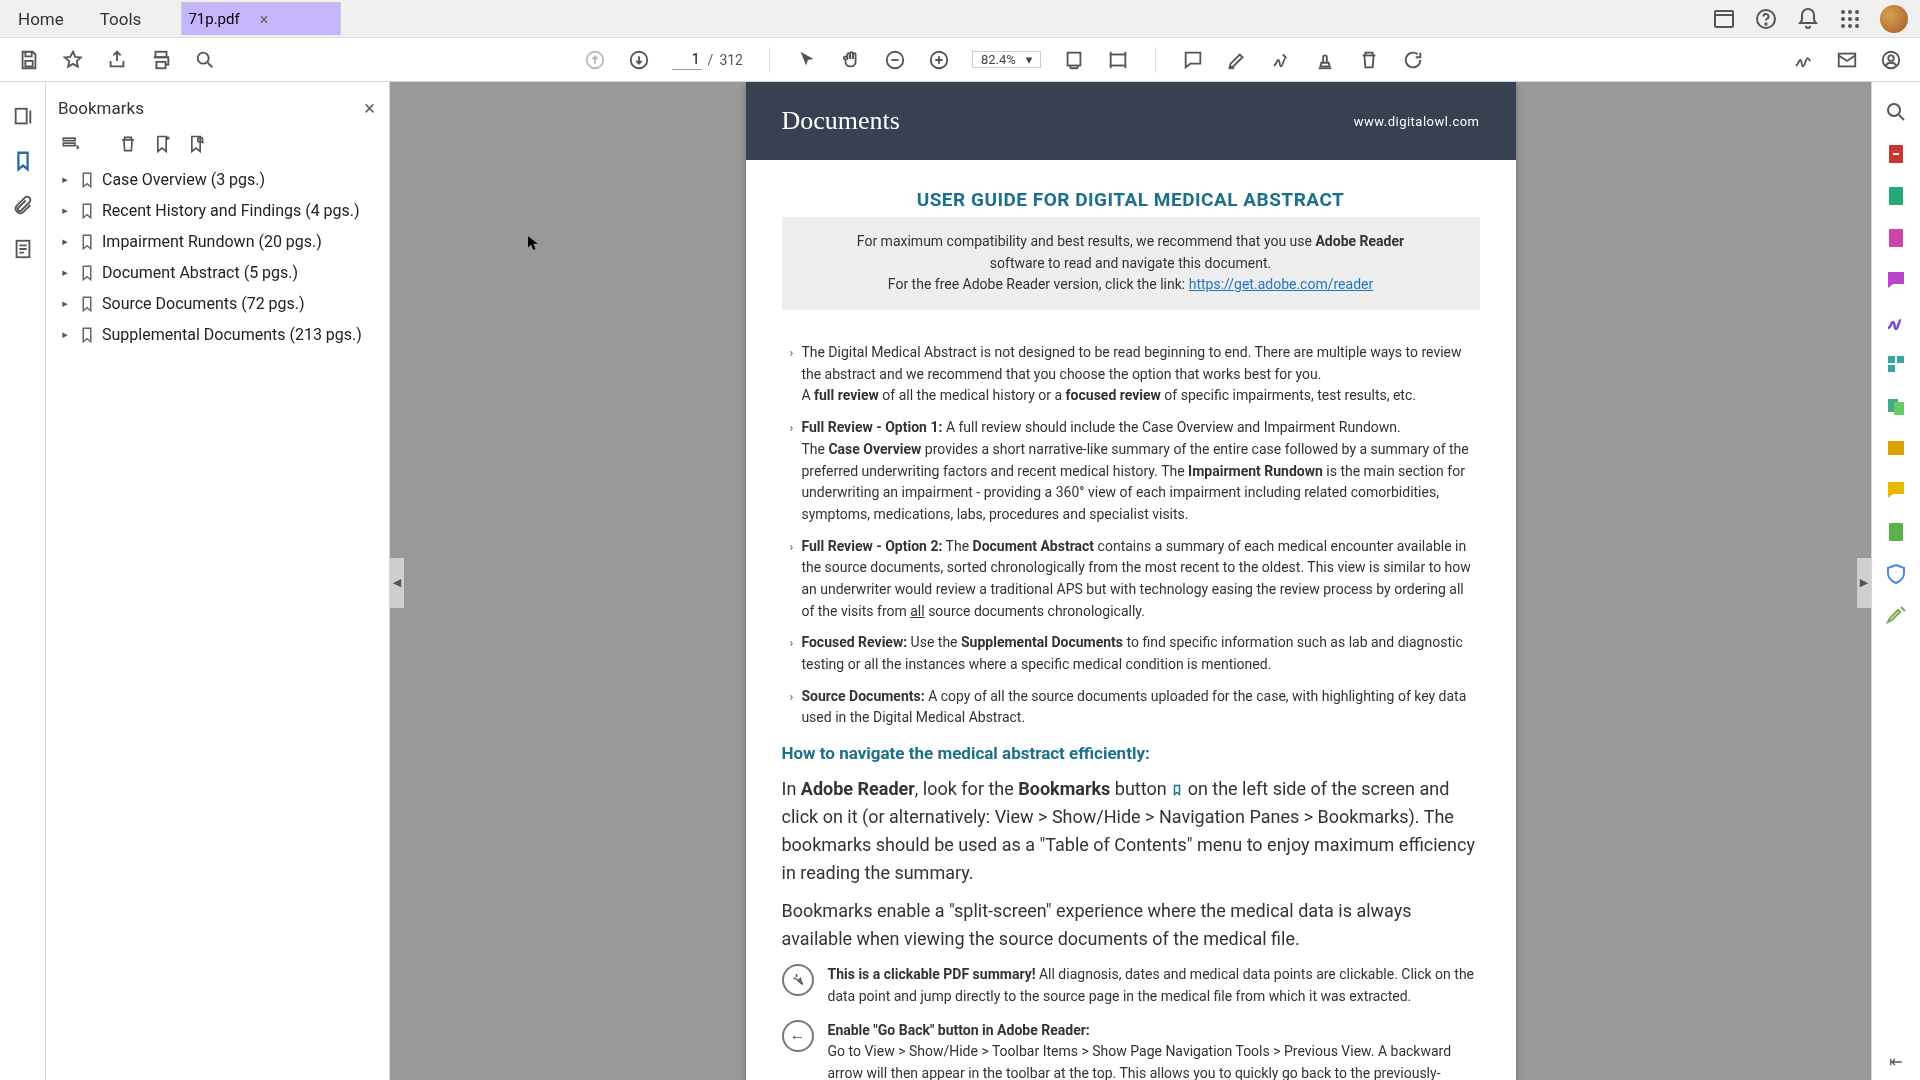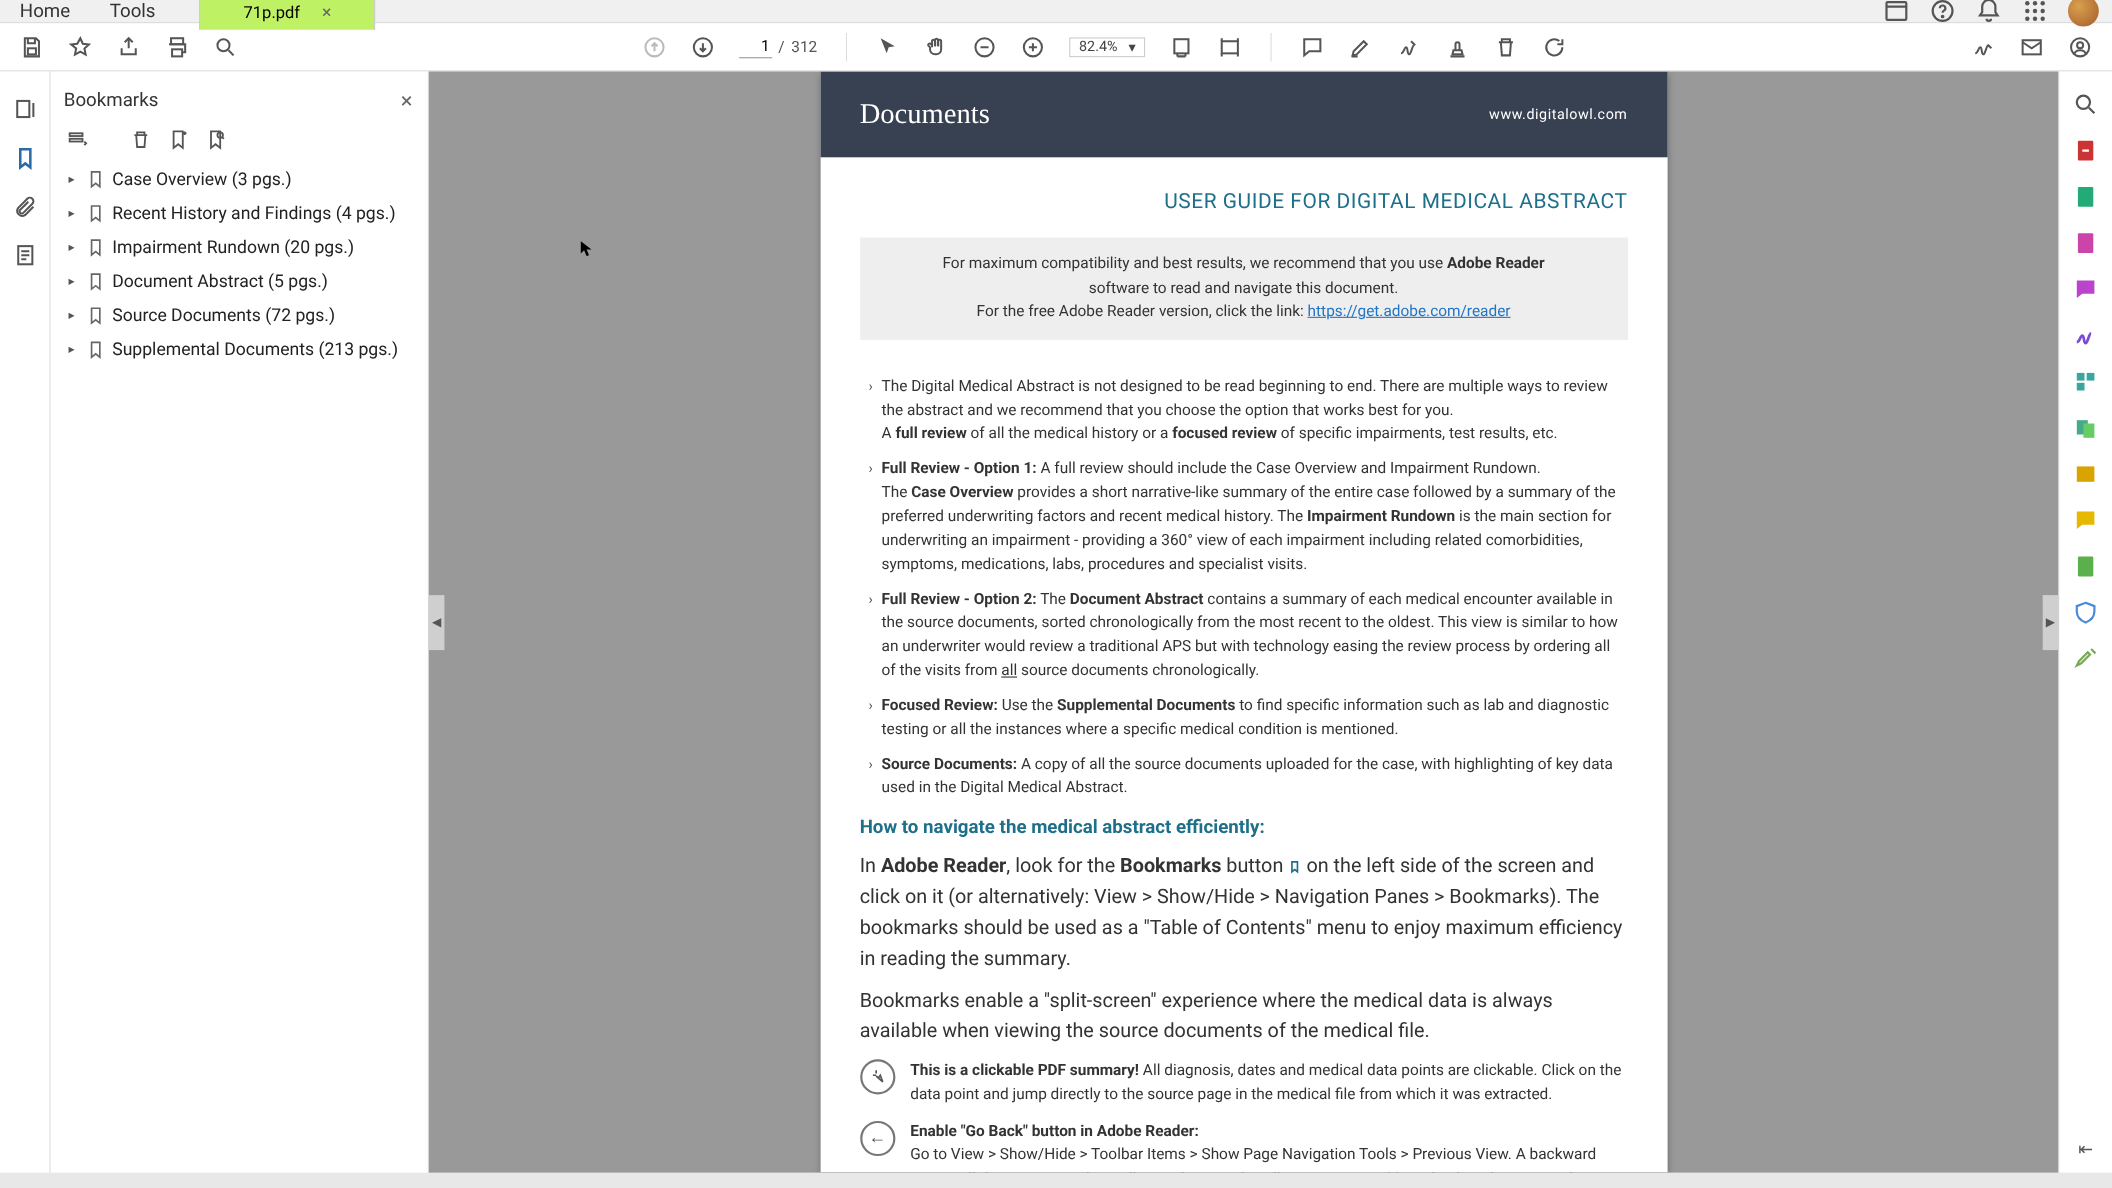--- a/index.html
+++ b/index.html
@@ -1,21 +1,21 @@
 <!DOCTYPE html>
 <html><head>
 <meta charset="utf-8">
 <style>
 * { margin: 0; padding: 0; box-sizing: border-box; font-family: -apple-system, "Segoe UI", Roboto, sans-serif; }
 html, body { width: 1920px; height: 1080px; overflow: hidden; background: #e8e8e8; }
 
 
-.tabbar { height: 21px; background: #f0f0f0; display: flex; align-items: center; border-bottom: 1px solid #ddd; position: relative; }
+.tabbar { height: 38px; background: #f0f0f0; display: flex; align-items: center; border-bottom: 1px solid #ddd; position: relative; }
 .tabbar .home, .tabbar .tools { font-size: 17px; padding: 0 18px; color: #333; cursor: pointer; }
-.tabbar .tab { display: flex; align-items: center; background: #bef264; height: 33px; padding: 0 6px; margin-left: 22px; border-top: 1px solid #ccc; border-left: 1px solid #ccc; border-right: 1px solid #ccc; font-size: 15px; min-width: 160px; justify-content: center; }
+.tabbar .tab { display: flex; align-items: center; background: #c4b5fd; height: 33px; padding: 0 6px; margin-left: 22px; border-top: 1px solid #ccc; border-left: 1px solid #ccc; border-right: 1px solid #ccc; font-size: 15px; min-width: 160px; justify-content: flex-start; }
 .tabbar .tab .close { font-size: 16px; color: #666; margin-left: 20px; }
 .tabbar .right { position: absolute; right: 0; display: flex; align-items: center; gap: 18px; padding-right: 12px; }
 .tabbar .ric { width: 24px; height: 24px; color: #555; display: flex; align-items: center; justify-content: center; }
 .avatar { width: 28px; height: 28px; border-radius: 50%; background: radial-gradient(circle at 35% 35%, #d9a04e, #a55c2a); }
 
 
 .toolbar { height: 44px; background: #fff; border-bottom: 1px solid #d5d5d5; display: flex; align-items: center; padding: 0 18px; justify-content: space-between; }
 .toolbar .group { display: flex; align-items: center; gap: 22px; }
 .toolbar .ic { width: 22px; height: 22px; color: #555; display: flex; align-items: center; justify-content: center; cursor: pointer; }
 .toolbar .sep { width: 1px; height: 26px; background: #ddd; margin: 0 4px; }
@@ -48,21 +48,21 @@
 .viewer .collapse-l { position: absolute; left: 0; top: 50%; transform: translateY(-50%); width: 14px; height: 50px; background: #cfcfcf; color: #555; display: flex; align-items: center; justify-content: center; font-size: 11px; cursor: pointer; }
 .viewer .collapse-r { position: absolute; right: 0; top: 50%; transform: translateY(-50%); width: 14px; height: 50px; background: #cfcfcf; color: #555; display: flex; align-items: center; justify-content: center; font-size: 11px; cursor: pointer; }
 .viewer .cursor-dummy { position: absolute; left: 135px; top: 152px; width: 18px; height: 18px; pointer-events: none; }
 
 
 .page { width: 770px; background: #fff; box-shadow: 0 2px 6px rgba(0,0,0,0.3); margin-top: 0; }
 .page-header { background: #374151; color: #fff; display: flex; justify-content: space-between; align-items: center; padding: 24px 36px; }
 .page-header .brand { font-size: 26px; font-family: Georgia, serif; }
 .page-header .url { font-size: 13px; letter-spacing: 0.5px; }
 .page-body { padding: 28px 36px 24px 36px; color: #333; }
-.title { text-align: right; color: #1d6f8a; font-weight: 400; font-size: 19px; letter-spacing: 0.5px; margin-bottom: 22px; }
+.title { text-align: center; color: #1d6f8a; font-weight: 700; font-size: 19px; letter-spacing: 0.5px; margin-bottom: 6px; }
 .info-box { background: #eeeeee; padding: 14px 18px; font-size: 14px; text-align: center; line-height: 1.55; margin-bottom: 32px; }
 .info-box a { color: #2275c6; text-decoration: underline; }
 .subhead { color: #1d6f8a; font-weight: 700; font-size: 17px; margin: 14px 0 12px 0; }
 .bullets { font-size: 14px; line-height: 1.55; padding-left: 8px; }
 .bullets .bi { display: flex; gap: 8px; margin-bottom: 10px; }
 .bullets .bi .chev { color: #555; font-size: 13px; padding-top: 1px; }
 .bullets .bi .txt { flex: 1; }
 .para { font-size: 18px; line-height: 1.55; margin-bottom: 10px; }
 .page-body b { font-weight: 700; }
 .feature-row { display: flex; gap: 14px; margin-top: 12px; font-size: 14px; line-height: 1.55; }

